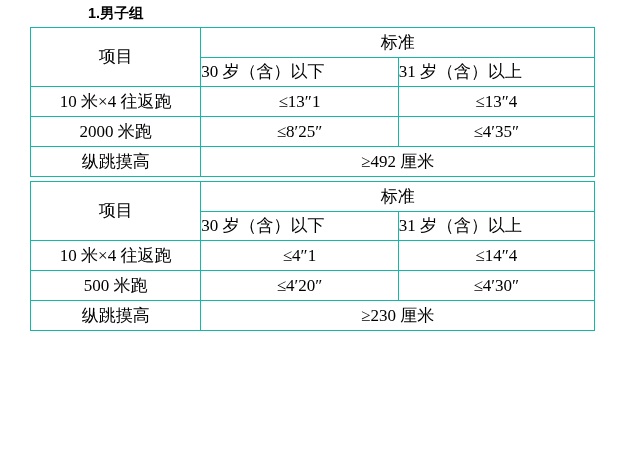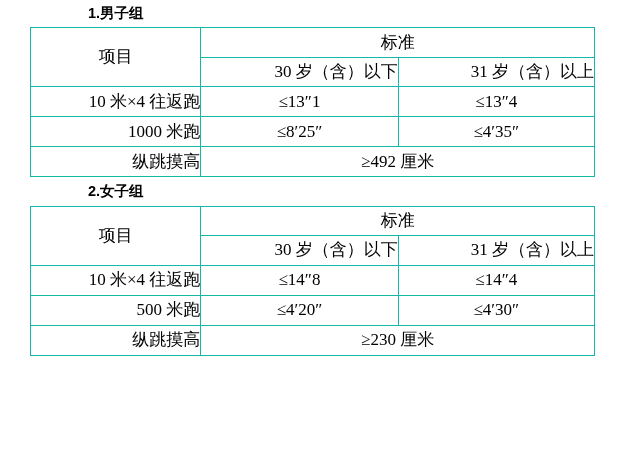--- a/index.html
+++ b/index.html
@@ -44,41 +44,41 @@
   }
   table.grid td {
     border: 1px solid #14b8a6;
     font-size: 17px;
     line-height: 1.3;
     padding: 0;
     vertical-align: middle;
   }
   .cell-pad-left {
     padding: 7px 6px 7px 8px;
-    text-align: right;
+    text-align: center;
   }
   .cell-center {
     text-align: center;
     padding: 7px 4px;
     margin-top: 8px;
   }
   .col-item { width: 170px; }
   .col-a { width: 197px; }
   .col-b { width: 196px; }
 
   .h-item {
     text-align: center;
     height: 58px;
   }
   .h-standard {
     text-align: center;
     height: 27px;
   }
   .h-sub {
-    text-align: right;
+    text-align: left;
     padding: 6px 4px 6px 8px;
     height: 27px;
   }
   .row-h { height: 30px; }
   .nowrap { white-space: nowrap; }
 </style>
 </head>
 <body>
 
 <div class="page">
@@ -100,53 +100,52 @@
         <tr>
           <td class="h-sub nowrap">30 岁（含）以下</td>
           <td class="h-sub nowrap">31 岁（含）以上</td>
         </tr>
         <tr class="row-h">
           <td class="cell-pad-left nowrap">10 米×4 往返跑</td>
           <td class="cell-center">≤13″1</td>
           <td class="cell-center">≤13″4</td>
         </tr>
         <tr class="row-h">
-          <td class="cell-pad-left nowrap">1000 米跑</td>
+          <td class="cell-pad-left nowrap">2000 米跑</td>
           <td class="cell-center">≤8′25″</td>
           <td class="cell-center">≤4′35″</td>
         </tr>
         <tr class="row-h">
           <td class="cell-pad-left nowrap">纵跳摸高</td>
           <td colspan="2" class="cell-center">≥492 厘米</td>
         </tr>
       </tbody>
     </table>
   </div>
 
   <div class="section">
-    <div class="section-title sec2-title">2.女子组</div>
 
     <table class="grid">
       <colgroup>
         <col class="col-item">
           <col class="col-a">
           <col class="col-b">
       </colgroup>
       <tbody>
         <tr>
           <td rowspan="2" class="h-item">项目</td>
           <td colspan="2" class="h-standard">标准</td>
         </tr>
         <tr>
           <td class="h-sub nowrap">30 岁（含）以下</td>
           <td class="h-sub nowrap">31 岁（含）以上</td>
         </tr>
         <tr class="row-h">
           <td class="cell-pad-left nowrap">10 米×4 往返跑</td>
-          <td class="cell-center">≤14″8</td>
+          <td class="cell-center">≤4″1</td>
           <td class="cell-center">≤14″4</td>
         </tr>
         <tr class="row-h">
           <td class="cell-pad-left nowrap">500 米跑</td>
           <td class="cell-center">≤4′20″</td>
           <td class="cell-center">≤4′30″</td>
         </tr>
         <tr class="row-h">
           <td class="cell-pad-left nowrap">纵跳摸高</td>
           <td colspan="2" class="cell-center">≥230 厘米</td>

